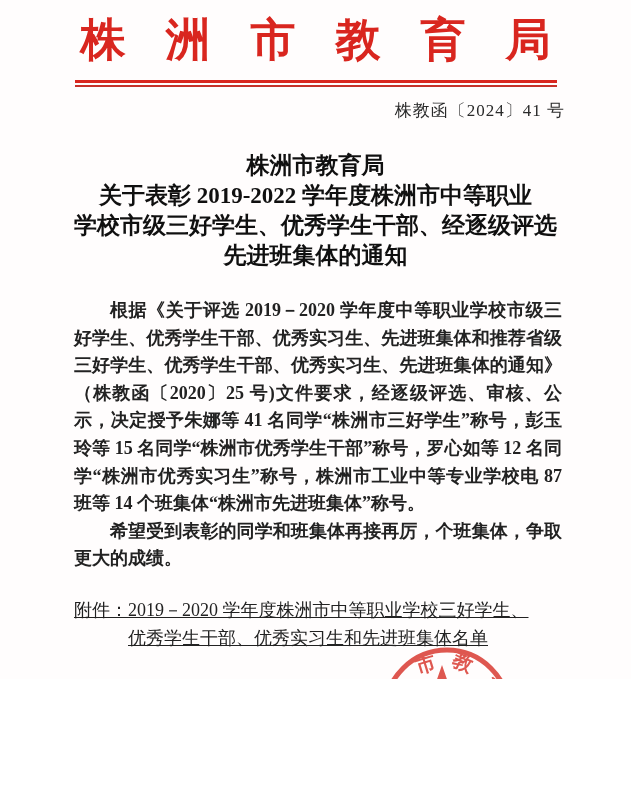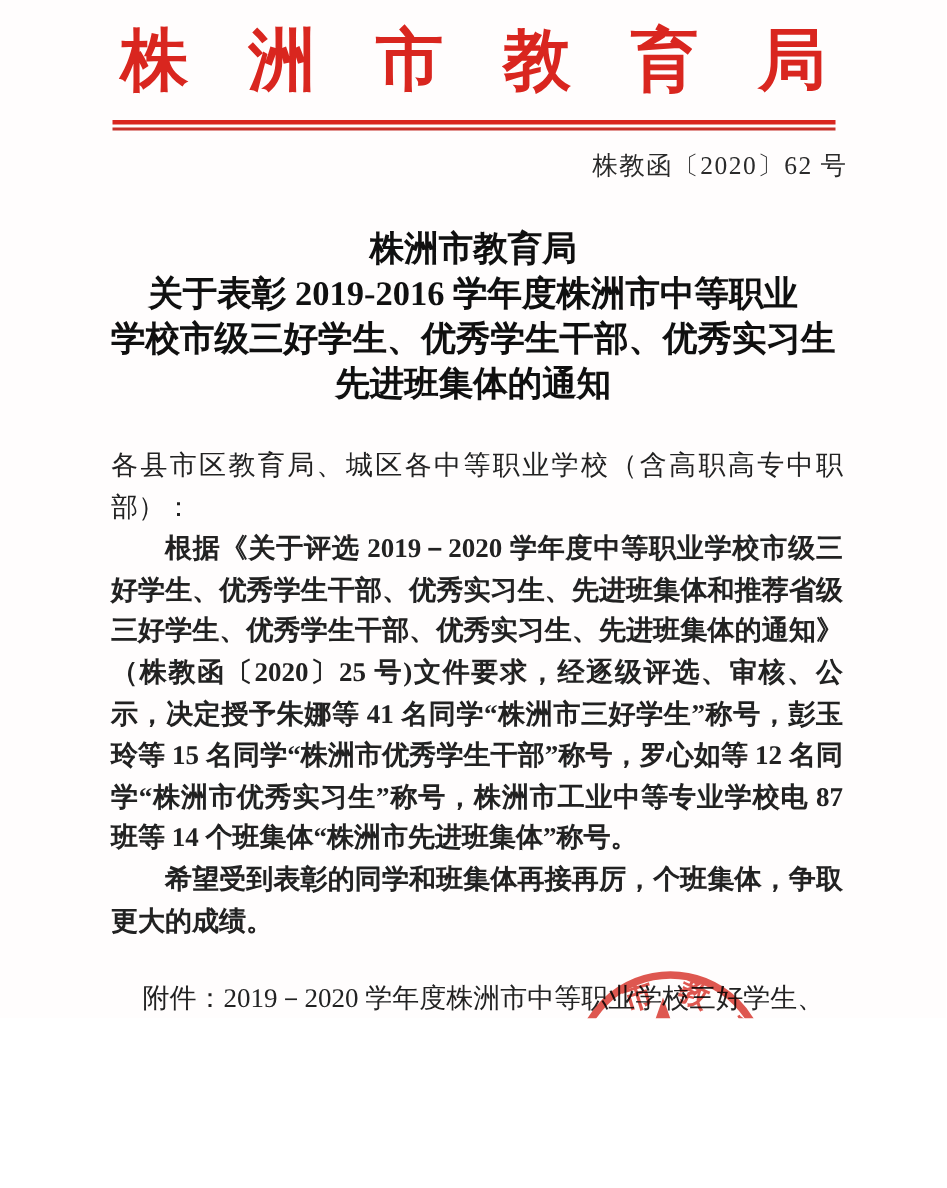--- a/index.html
+++ b/index.html
@@ -23,21 +23,21 @@
     position:absolute;top:151px;left:40px;width:551px;text-align:center;
     font-weight:bold;font-size:23px;line-height:30px;color:#101010;
   }
   
   .content{
     position:absolute;top:297px;left:74px;width:488px;
     font-size:18px;line-height:27.6px;text-align:justify;color:#222;
   }
   .content p{margin:0;}
   .para{text-indent:2em;font-weight:bold;}
-  .attachment{margin-top:24px;margin-left:21px;display:flex;}
+  .attachment{margin-top:24px;display:flex;text-decoration:underline;}
   .att-label{white-space:nowrap;}
   .att-lines{display:flex;flex-direction:column;}
   
   .signature{
     position:absolute;left:352px;top:694px;width:170px;text-align:center;
     font-size:19px;line-height:30px;color:#1c1c1c;white-space:nowrap;
   }
   
   .seal{position:absolute;left:378px;top:643px;width:140px;height:140px;
         mix-blend-mode:multiply;opacity:.92;}
@@ -53,31 +53,30 @@
   }
   .footer-faint-line{position:absolute;left:75px;top:779px;width:270px;height:3px;background:#eae6e6;}
 </style>
 </head>
 <body>
 
 <div class="page">
 
   <div class="agency-name">株洲市教育局</div>
   <div class="double-rule"></div>
-  <div class="doc-number">株教函〔2020〕62 号</div>
+  <div class="doc-number">株教函〔2024〕41 号</div>
 
   <div class="title">
     <div class="title-line">株洲市教育局</div>
-    <div class="title-line">关于表彰 2019-2016 学年度株洲市中等职业</div>
-    <div class="title-line">学校市级三好学生、优秀学生干部、优秀实习生</div>
+    <div class="title-line">关于表彰 2019-2022 学年度株洲市中等职业</div>
+    <div class="title-line">学校市级三好学生、优秀学生干部、经逐级评选</div>
     <div class="title-line">先进班集体的通知</div>
   </div>
 
   <div class="content">
-    <p class="salutation">各县市区教育局、城区各中等职业学校（含高职高专中职部）：</p>
     <p class="para">根据《关于评选 2019－2020 学年度中等职业学校市级三好学生、优秀学生干部、优秀实习生、先进班集体和推荐省级三好学生、优秀学生干部、优秀实习生、先进班集体的通知》（株教函〔2020〕25 号)文件要求，经逐级评选、审核、公示，决定授予朱娜等 41 名同学“株洲市三好学生”称号，彭玉玲等 15 名同学“株洲市优秀学生干部”称号，罗心如等 12 名同学“株洲市优秀实习生”称号，株洲市工业中等专业学校电 87 班等 14 个班集体“株洲市先进班集体”称号。</p>
     <p class="para">希望受到表彰的同学和班集体再接再厉，个班集体，争取更大的成绩。</p>
 
     <div class="attachment">
       <span class="att-label">附件：</span>
       <span class="att-lines">
         <span class="att-line">2019－2020 学年度株洲市中等职业学校三好学生、</span>
         <span class="att-line">优秀学生干部、优秀实习生和先进班集体名单</span>
       </span>
     </div>

